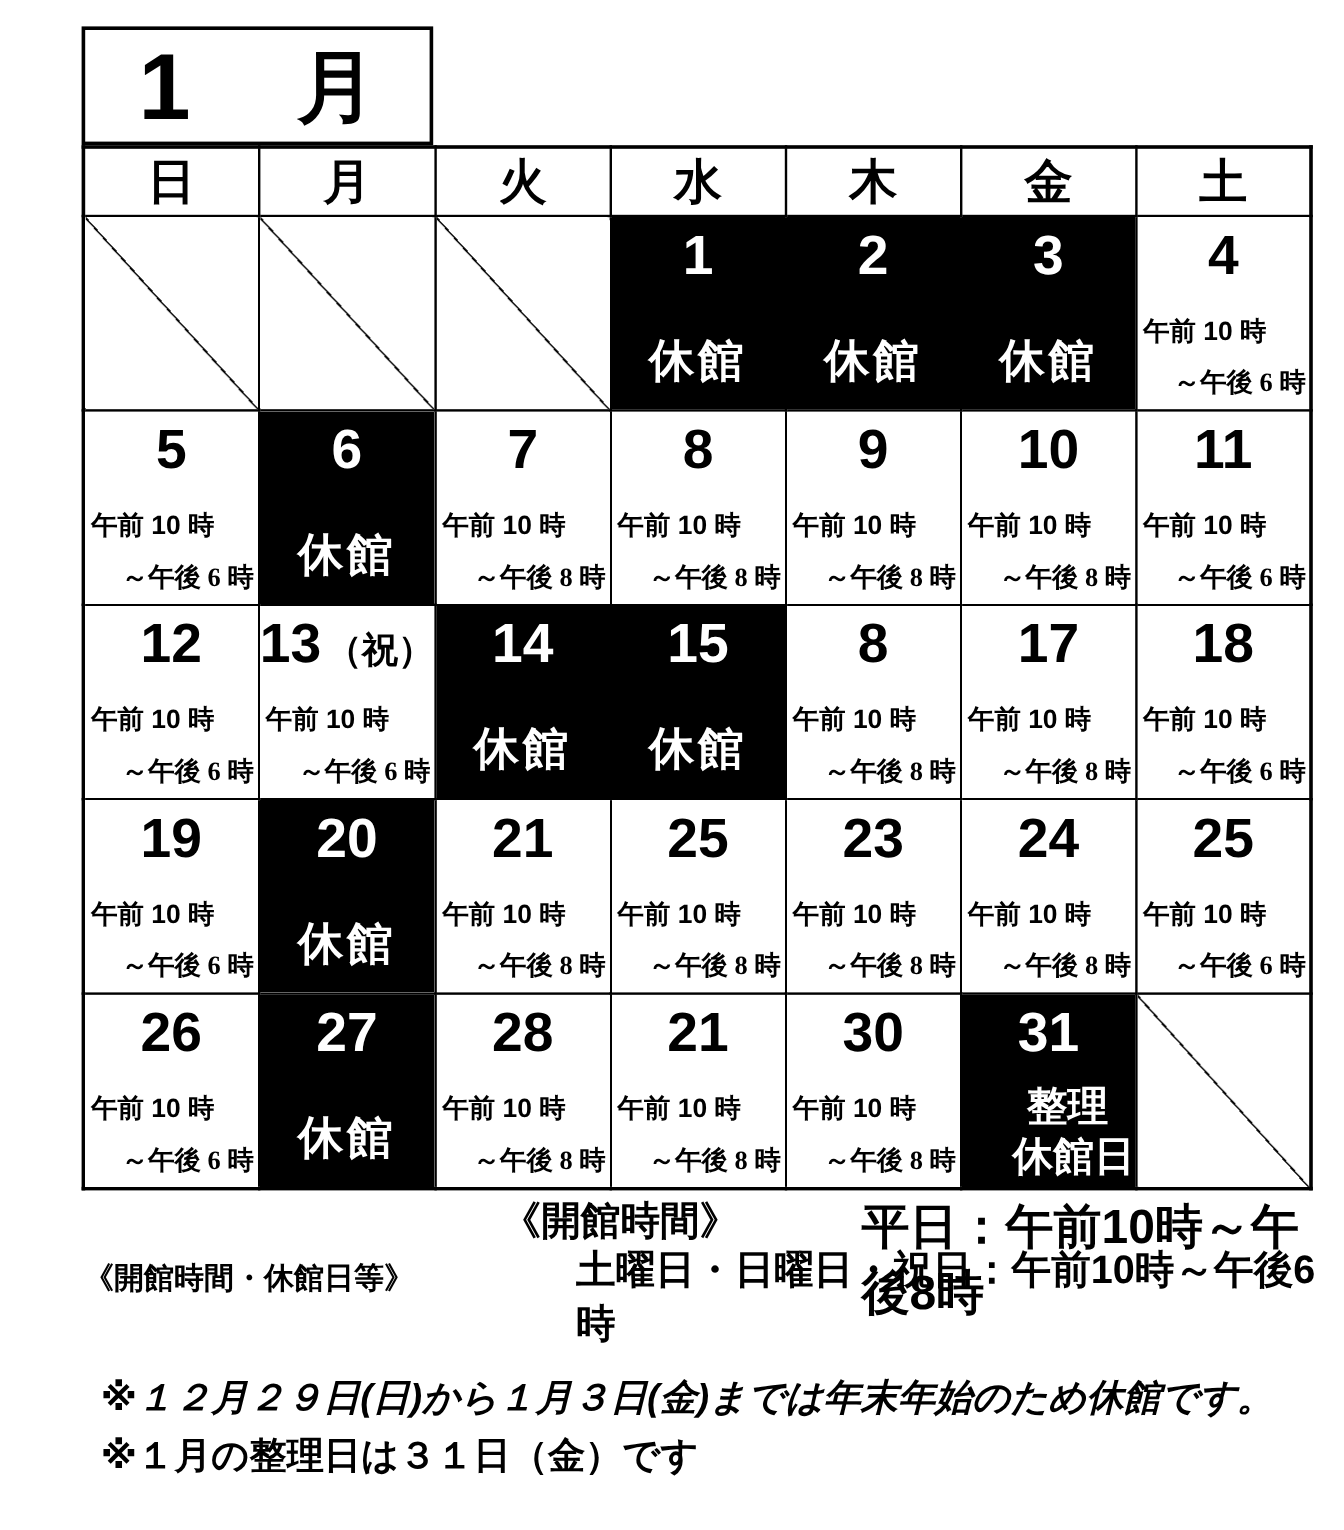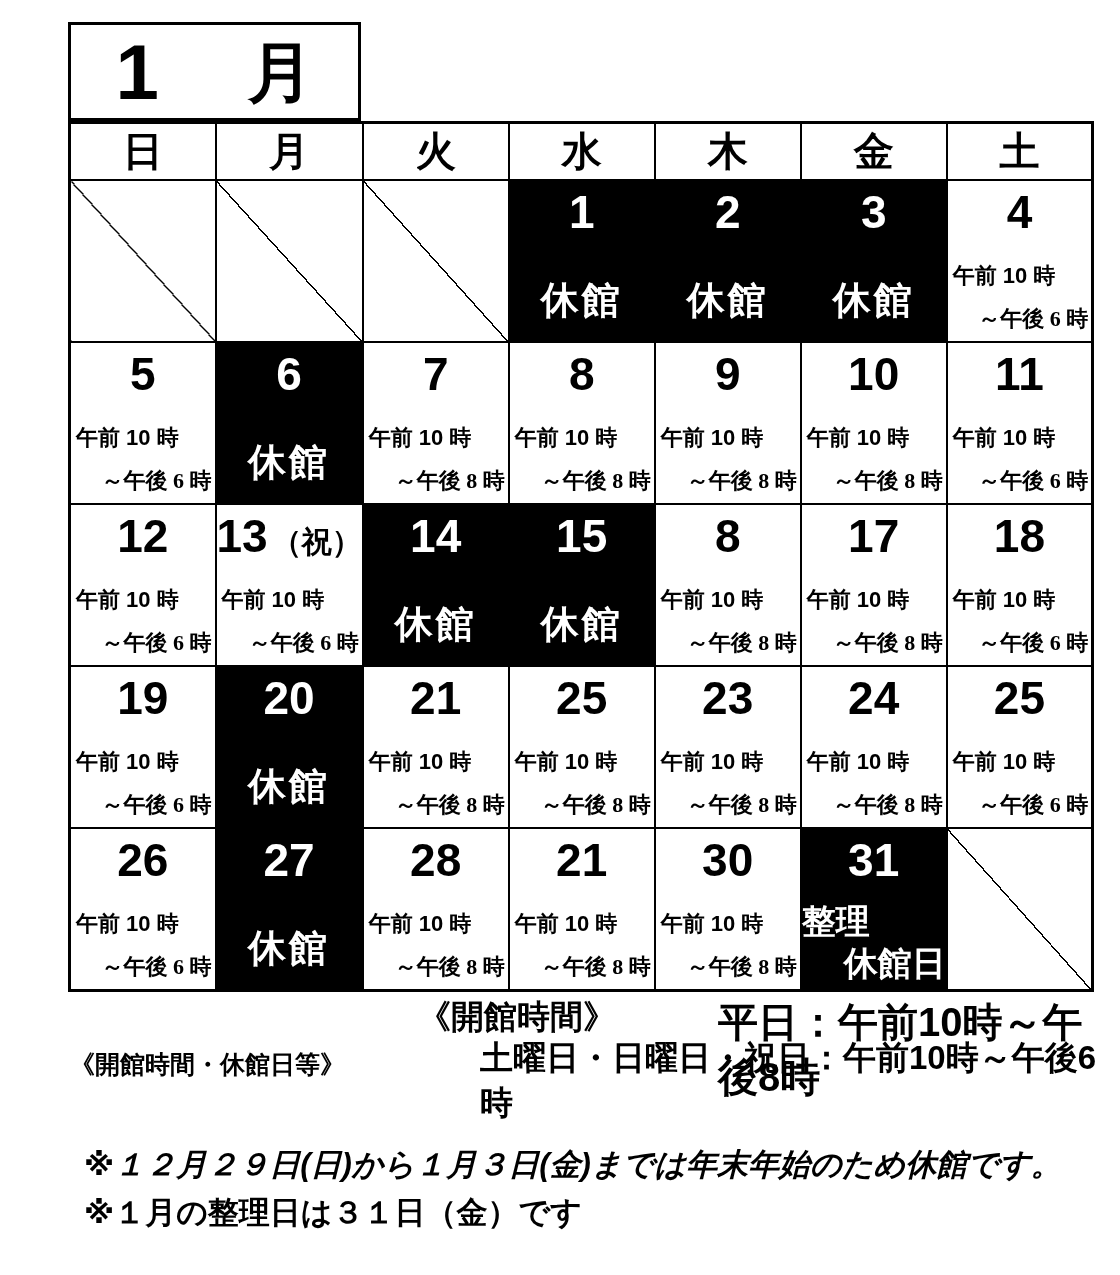--- a/index.html
+++ b/index.html
@@ -32,21 +32,21 @@
   td.empty {
     background:linear-gradient(to top right,
       #fff calc(50% - 1.2px), #000 calc(50% - 1.2px),
       #000 calc(50% + 0.2px), #fff calc(50% + 0.2px));
   }
   .daynum { text-align:center; margin-top:6px; font-size:46px; line-height:50px; white-space:nowrap; }
   .hmark { font-size:30px; margin-left:4px; }
   .t1 { position:absolute; left:5px; top:80px; font-size:22px; white-space:nowrap; }
   .t2 { position:absolute; right:3px; top:123px; font-size:22px; white-space:nowrap;font-family:Liberation Serif, serif; }
   .kyukan { position:absolute; top:94px; left:0; width:100%; text-align:center; font-size:38px; letter-spacing:3px; }
-  .seiri1 { position:absolute; top:70px; left:0; width:100%; font-size:34px; }
+  .seiri1 { position:absolute; top:70px; left:16px; width:100%; text-align:center; font-size:34px; }
   .seiri2 { position:absolute; top:112px; left:0; width:100%; text-align:right; font-size:34px; }
 
   .hours-label   { position:absolute; left:418px; top:995px;  font-size:33px; }
   .hours-weekday { position:absolute; left:718px; top:995px;  font-size:40px; }
   .hours-weekend { position:absolute; left:480px; top:1036px; font-size:33px; }
   .info-heading  { position:absolute; left:70px;  top:1048px; font-size:25px; }
   .note1 { position:absolute; left:84px; top:1144px; font-size:31px;font-style:italic; }
   .note2 { position:absolute; left:84px; top:1192px; font-size:31px; }
 </style>
 </head>

